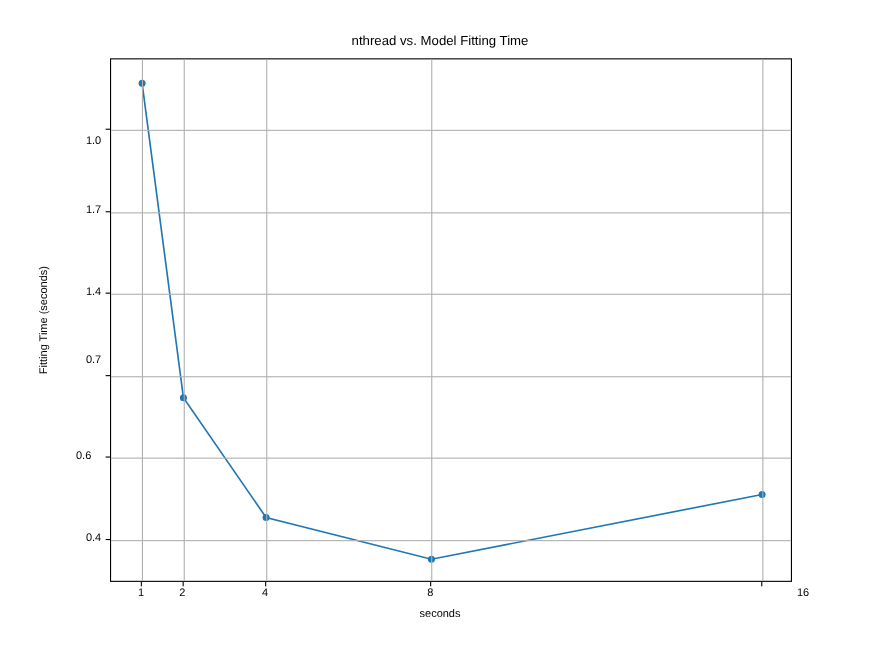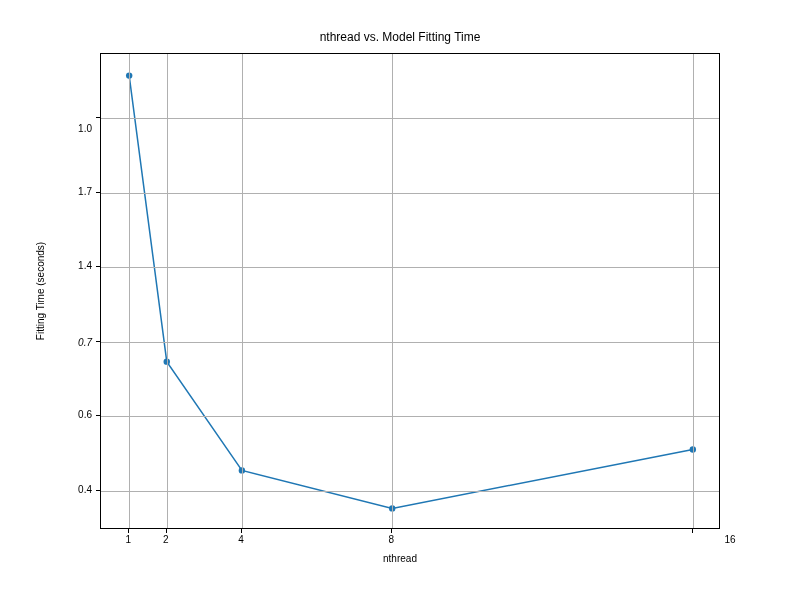--- a/index.html
+++ b/index.html
@@ -135,38 +135,38 @@
       <div class="grid-line-v" style="left: 291.212px;"></div>
       <div class="grid-line-v" style="left: 591.818px;"></div>
       <div class="grid-line-h" style="top: 436.52px;"></div>
       <div class="grid-line-h" style="top: 362.028px;"></div>
       <div class="grid-line-h" style="top: 287.537px;"></div>
       <div class="grid-line-h" style="top: 213.045px;"></div>
       <div class="grid-line-h" style="top: 138.554px;"></div>
       <div class="grid-line-h" style="top: 64.0626px;"></div>
     </div>
 
-  <div class="x-axis-label">nthread</div>
+  <div class="x-axis-label">seconds</div>
   <div class="y-axis-label">Fitting Time (seconds)</div>
 
 <div class="tick-mark-x" style="left: 128.182px;"></div>
     <div class="x-tick-label" style="left: 108.182px;">1</div>
     <div class="tick-mark-x" style="left: 165.758px;"></div>
     <div class="x-tick-label" style="left: 145.758px;">2</div>
     <div class="tick-mark-x" style="left: 240.909px;"></div>
     <div class="x-tick-label" style="left: 220.909px;">4</div>
     <div class="tick-mark-x" style="left: 391.212px;"></div>
     <div class="x-tick-label" style="left: 371.212px;">8</div>
     <div class="tick-mark-x" style="left: 691.818px;"></div>
     <div class="x-tick-label" style="left: 710px;">16</div>
     <div class="tick-mark-y" style="top: 489.52px;"></div>
     <div class="y-tick-label" style="top: 483.52px;">0.4</div>
     <div class="tick-mark-y" style="top: 415.028px;"></div>
-    <div class="y-tick-label" style="top: 409.028px;">0.6</div>
+    <div class="y-tick-label" style="top: 409.028px; text-align: center;">0.6</div>
     <div class="tick-mark-y" style="top: 340.537px;"></div>
-    <div class="y-tick-label" style="top: 337px; font-style: italic;">0.7</div>
+    <div class="y-tick-label" style="top: 322px;">0.7</div>
     <div class="tick-mark-y" style="top: 266.045px;"></div>
     <div class="y-tick-label" style="top: 260.045px;">1.4</div>
     <div class="tick-mark-y" style="top: 191.554px;"></div>
     <div class="y-tick-label" style="top: 185.554px;">1.7</div>
     <div class="tick-mark-y" style="top: 117.063px;"></div>
     <div class="y-tick-label" style="top: 123px;">1.0</div>
   </div>
 
 </body></html>

